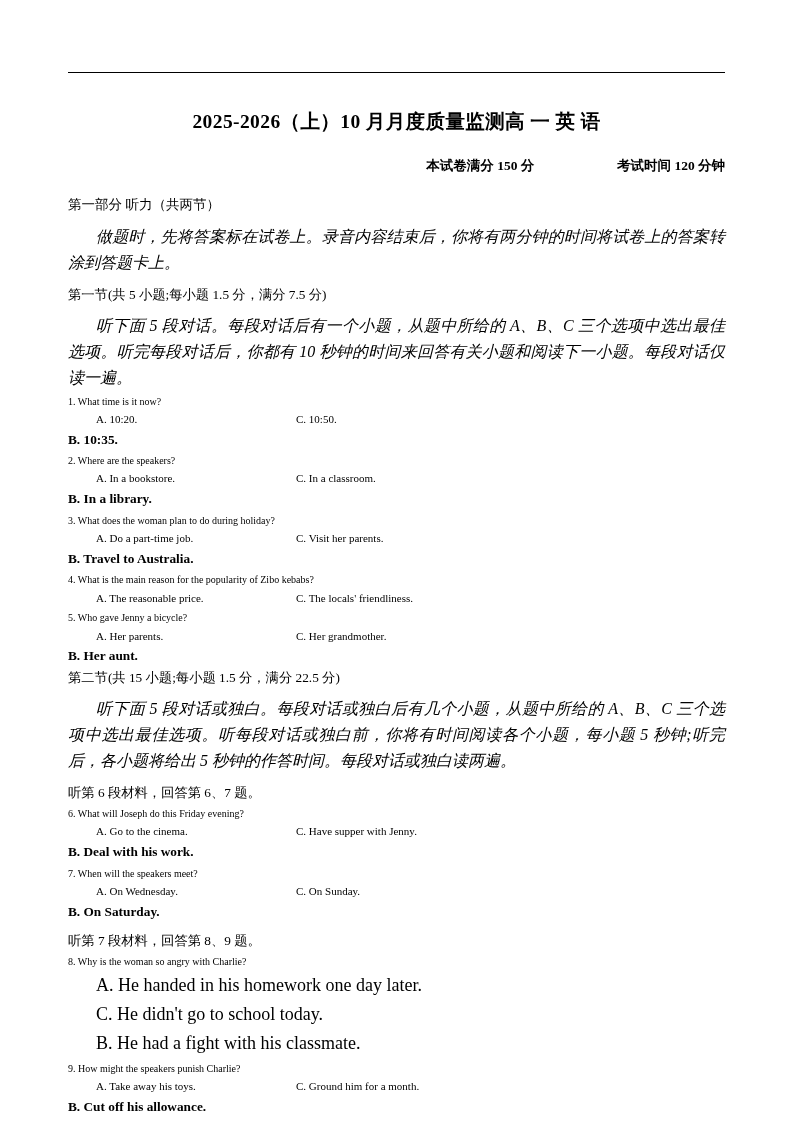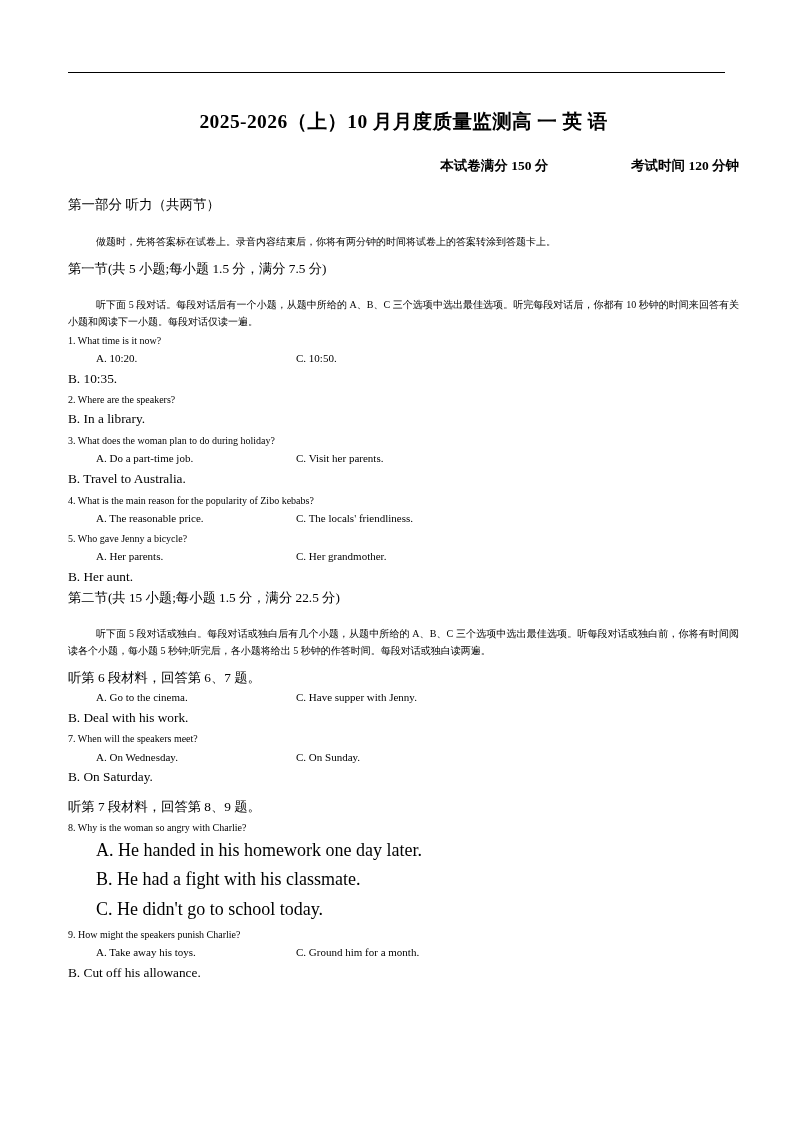--- a/index.html
+++ b/index.html
@@ -24,21 +24,21 @@
   .top-rule {
     position: absolute;
     left: 68px;
     right: 68px;
     top: 72px;
     border-top: 1.2px solid #000;
   }
   .content {
     position: absolute;
     left: 68px;
-    right: 54px;
+    right: 68px;
     top: 96px;
   }
   .doc-title {
     text-align: center;
     font-size: 19.5px;
     font-weight: bold;
     letter-spacing: 0.4px;
     margin: 12px 0 0 0;
     font-family: "Liberation Serif", serif;
   }
@@ -52,24 +52,25 @@
     display: inline-block;
     width: 76px;
   }
   .sec-head {
     font-size: 13.5px;
     font-weight: normal;
     margin-top: 20px;
     line-height: 1.55;
   }
   .para {
-    font-size: 10px;
+    font-size: 16px;
     line-height: 1.62;
     text-align: justify;
-    margin-top: 18px;
+    margin-top: 8px;
+    font-style: italic;
   }
   .para.indent {
     text-indent: 28px;
   }
   .bold-para {
     font-size: 13.3px;
     font-weight: normal;
     line-height: 1.6;
     margin-top: 8px;
   }
@@ -88,20 +89,21 @@
     display: inline-block;
     margin-left: 28px;
     min-width: 200px;
   }
   .opts .oc {
     display: inline-block;
   }
   .optb {
     font-size: 13.3px;
     line-height: 1.62;
+    font-weight: bold;
   }
   .optline {
     font-size: 18px;
     line-height: 1.62;
     margin-left: 28px;
   }
   .tight {
     margin-top: 0;
   }
 </style>
@@ -130,20 +132,23 @@
 
     <div class="para indent">听下面 5 段对话。每段对话后有一个小题，从题中所给的 A、B、C 三个选项中选出最佳选项。听完每段对话后，你都有 10 秒钟的时间来回答有关小题和阅读下一小题。每段对话仅读一遍。</div>
 
     <div class="q">1. What time is it now?</div>
     <div class="opts">
       <span class="oa">A. 10:20.</span><span class="oc">C. 10:50.</span>
     </div>
     <div class="optb">B. 10:35.</div>
 
     <div class="q">2. Where are the speakers?</div>
+    <div class="opts">
+      <span class="oa">A. In a bookstore.</span><span class="oc">C. In a classroom.</span>
+    </div>
     <div class="optb">B. In a library.</div>
 
     <div class="q">3. What does the woman plan to do during holiday?</div>
     <div class="opts">
       <span class="oa">A. Do a part-time job.</span><span class="oc">C. Visit her parents.</span>
     </div>
     <div class="optb">B. Travel to Australia.</div>
 
     <div class="q">4. What is the main reason for the popularity of Zibo kebabs?</div>
     <div class="opts">
@@ -155,37 +160,38 @@
       <span class="oa">A. Her parents.</span><span class="oc">C. Her grandmother.</span>
     </div>
     <div class="optb">B. Her aunt.</div>
 
     <div class="bold-para tight">第二节(共 15 小题;每小题 1.5 分，满分 22.5 分)</div>
 
     <div class="para indent">听下面 5 段对话或独白。每段对话或独白后有几个小题，从题中所给的 A、B、C 三个选项中选出最佳选项。听每段对话或独白前，你将有时间阅读各个小题，每小题 5 秒钟;听完后，各小题将给出 5 秒钟的作答时间。每段对话或独白读两遍。</div>
 
     <div class="bold-para">听第 6 段材料，回答第 6、7 题。</div>
 
+    <div class="q">6. What will Joseph do this Friday evening?</div>
     <div class="opts">
       <span class="oa">A. Go to the cinema.</span><span class="oc">C. Have supper with Jenny.</span>
     </div>
     <div class="optb">B. Deal with his work.</div>
 
     <div class="q">7. When will the speakers meet?</div>
     <div class="opts">
       <span class="oa">A. On Wednesday.</span><span class="oc">C. On Sunday.</span>
     </div>
     <div class="optb">B. On Saturday.</div>
 
     <div class="bold-para">听第 7 段材料，回答第 8、9 题。</div>
 
     <div class="q">8. Why is the woman so angry with Charlie?</div>
     <div class="optline">A. He handed in his homework one day later.</div>
+    <div class="optline">C. He didn't go to school today.</div>
     <div class="optline">B. He had a fight with his classmate.</div>
-    <div class="optline">C. He didn't go to school today.</div>
 
     <div class="q">9. How might the speakers punish Charlie?</div>
     <div class="opts">
       <span class="oa">A. Take away his toys.</span><span class="oc">C. Ground him for a month.</span>
     </div>
     <div class="optb">B. Cut off his allowance.</div>
 
   </div>
 </div>
 

